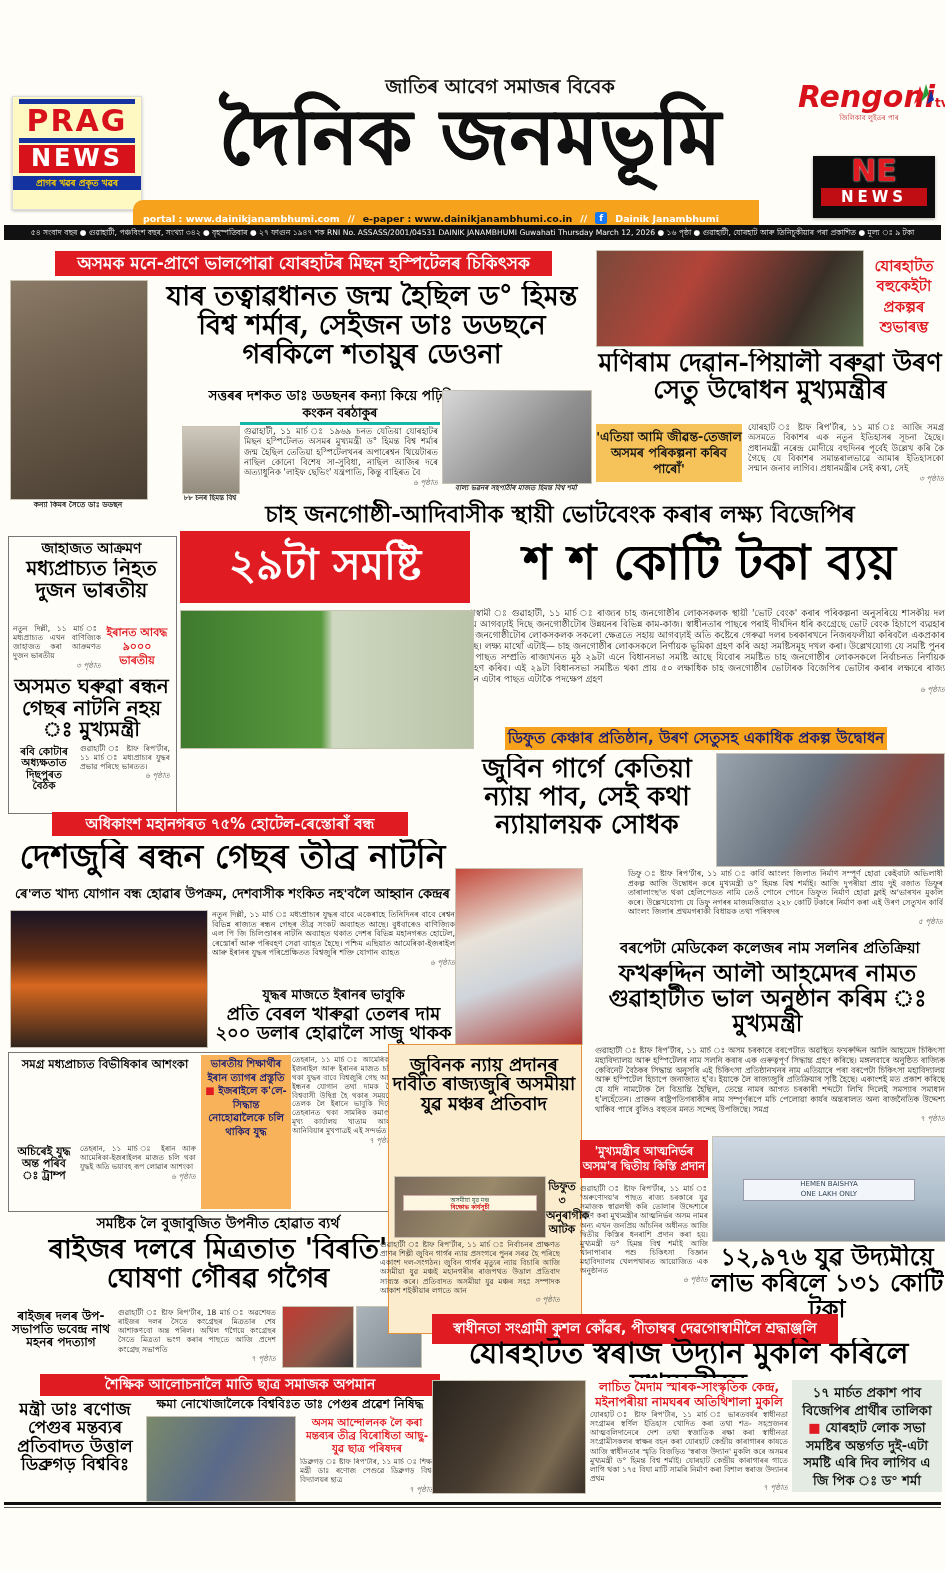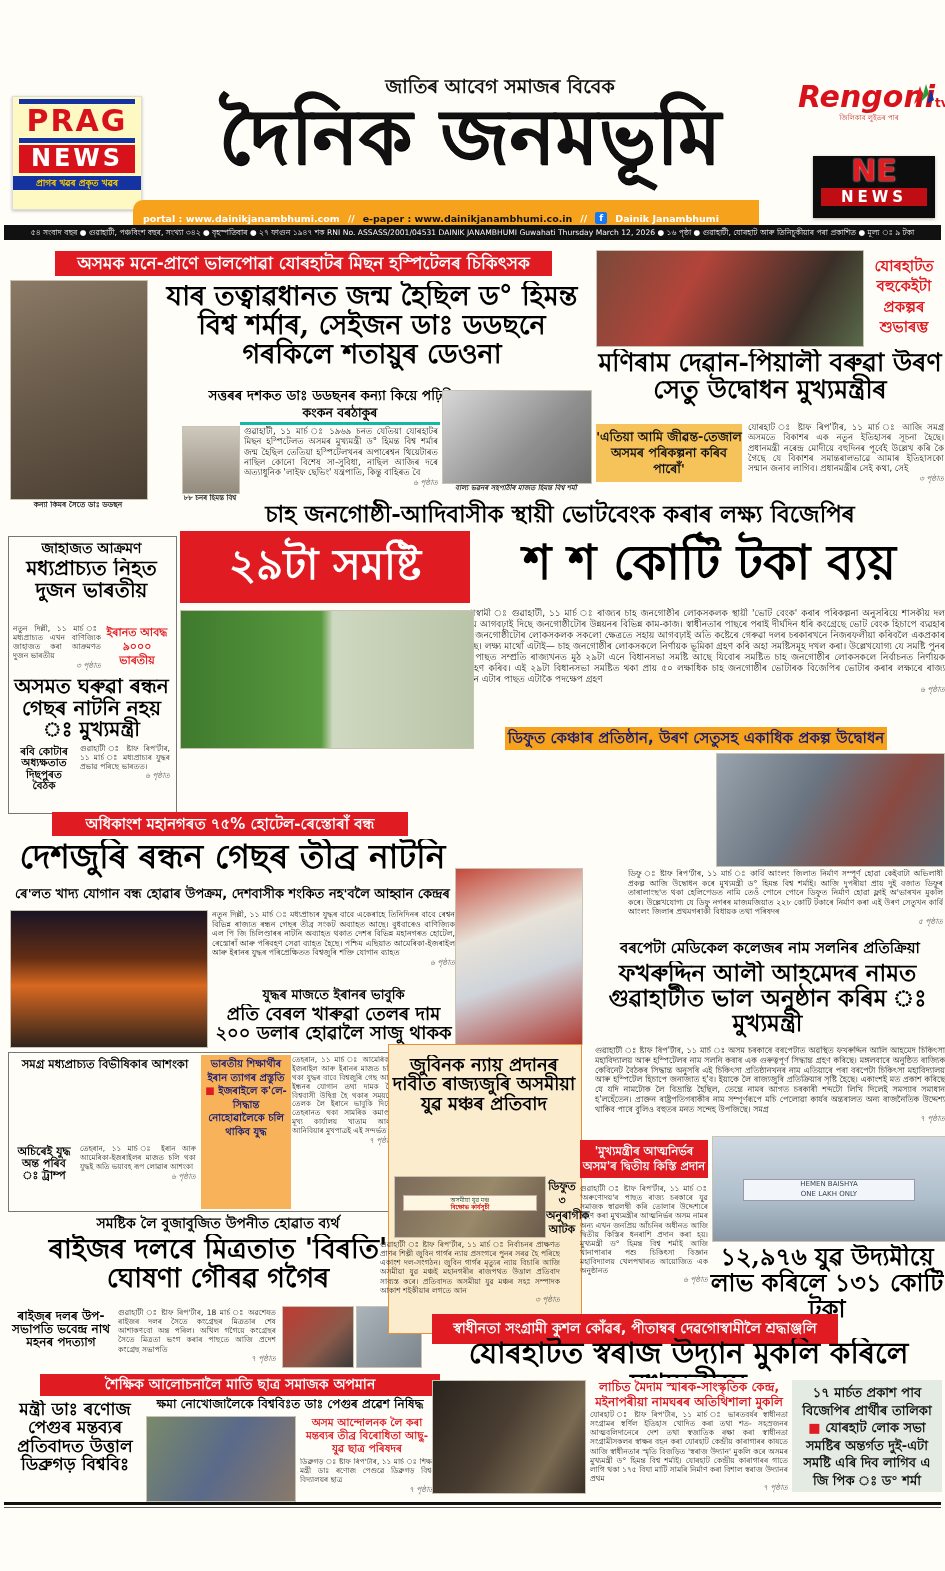--- a/index.html
+++ b/index.html
@@ -159,20 +159,21 @@
 
   <div class="abs body-txt" style="left:212px;top:910px;width:243px;height:74px;font-size:7.8px;">
     <span>নতুন দিল্লী, ১১ মাৰ্চ ঃ মধ্যপ্ৰাচ্যৰ যুদ্ধৰ বাবে একেৰাহে তিনিদিনৰ বাবে ৰেশ্বন বিভিন্ন ৰাজ্যত ৰন্ধন গেছৰ তীব্ৰ সংকট অব্যাহত আছে। বুধবাৰেও বাণিজ্যিক এল পি জি চিলিণ্ডাৰৰ নাটনি অব্যাহত থকাত দেশৰ বিভিন্ন মহানগৰত হোটেল, ৰেস্তোৰাঁ আৰু পৰিবহণ সেৱা ব্যাহত হৈছে। পশ্চিম এছিয়াত আমেৰিকা-ইজৰাইল আৰু ইৰানৰ যুদ্ধৰ পৰিপ্ৰেক্ষিতত বিশ্বজুৰি শক্তি যোগান ব্যাহত</span>
     <span class="jump">৬ পৃষ্ঠাত</span>
   </div>
 
   <div class="abs hl ctr" style="left:212px;top:988px;width:243px;font-size:13px;">যুদ্ধৰ মাজতে ইৰানৰ ভাবুকি</div>
   <div class="abs hl ctr serif" style="left:212px;top:1004px;width:243px;height:44px;font-size:18px;overflow:hidden;">প্ৰতি বেৰল খাৰুৱা তেলৰ দাম ২০০ ডলাৰ হোৱালৈ সাজু থাকক</div>
 
   <div class="abs kicker-orange" style="left:505px;top:727px;width:382px;height:23px;font-size:15px;">ডিফুত কেঞ্চাৰ প্ৰতিষ্ঠান, উৰণ সেতুসহ একাধিক প্ৰকল্প উদ্বোধন</div>
+  <div class="abs hl ctr serif" style="left:462px;top:754px;width:250px;height:112px;font-size:26px;overflow:hidden;">জুবিন গাৰ্গে কেতিয়া ন্যায় পাব, সেই কথা ন্যায়ালয়ক সোধক</div>
   <div class="abs photo" style="left:716px;top:753px;width:227px;height:112px;background:linear-gradient(120deg,#9aa4ae,#6a7480 40%,#8a4a42 70%,#5a646e);"></div>
   <div class="abs body-txt" style="left:628px;top:869px;width:315px;height:64px;font-size:7.8px;">
     <span>ডিফু ঃ ষ্টাফ ৰিপ'ৰ্টাৰ, ১১ মাৰ্চ ঃ কাৰ্বি আংলং জিলাত নিৰ্মাণ সম্পূৰ্ণ হোৱা কেইবাটা অভিলাষী প্ৰকল্প আজি উদ্বোধন কৰে মুখ্যমন্ত্ৰী ড° হিমন্ত বিশ্ব শৰ্মাই। আজি দুপৰীয়া প্ৰায় দুই বজাত ডিফুৰ তাৰালাংছ'ত থকা হেলিপেডত নামি তেওঁ পোনে পোনে ডিফুত নিৰ্মাণ হোৱা ফ্লাই অ'ভাৰখন মুকলি কৰে। উল্লেখযোগ্য যে ডিফু নগৰৰ মাজমজিয়াত ২২৮ কোটি টকাৰে নিৰ্মাণ কৰা এই উৰণ সেতুখন কাৰ্বি আংলং জিলাৰ প্ৰথমগৰাকী বিধায়ক তথা পৰিষদৰ</span>
     <span class="jump">৫ পৃষ্ঠাত</span>
   </div>
 
   <div class="abs photo" style="left:455px;top:868px;width:126px;height:175px;background:linear-gradient(160deg,#c44a3c 0%,#e8e2d8 35%,#cfd4da 60%,#b03a32 100%);"></div>
 
   <div class="abs hl ctr" style="left:595px;top:940px;width:350px;font-size:15px;">বৰপেটা মেডিকেল কলেজৰ নাম সলনিৰ প্ৰতিক্ৰিয়া</div>
   <div class="abs hl ctr serif" style="left:590px;top:961px;width:355px;height:82px;font-size:23px;overflow:hidden;">ফখৰুদ্দিন আলী আহমেদৰ নামত গুৱাহাটীত ভাল অনুষ্ঠান কৰিম ঃ মুখ্যমন্ত্ৰী</div>

